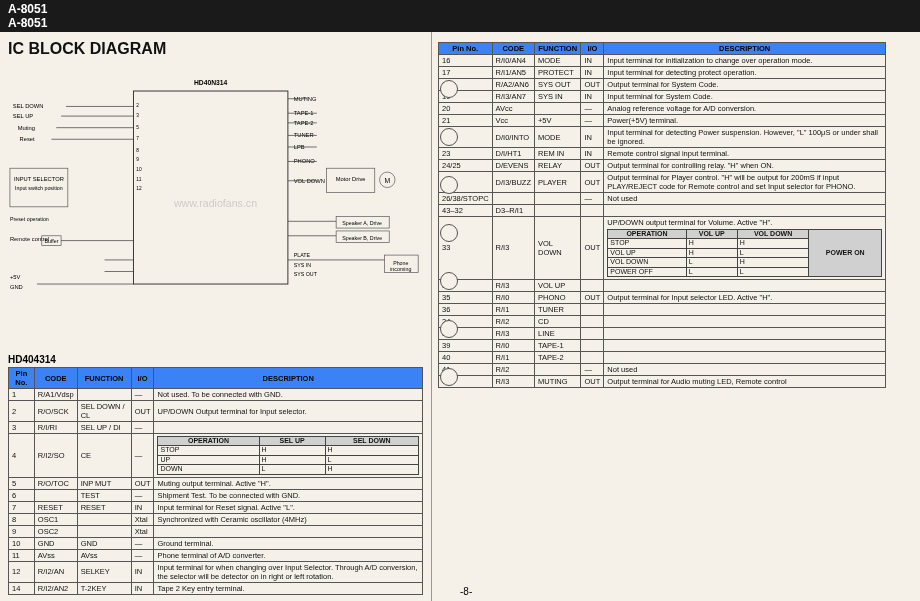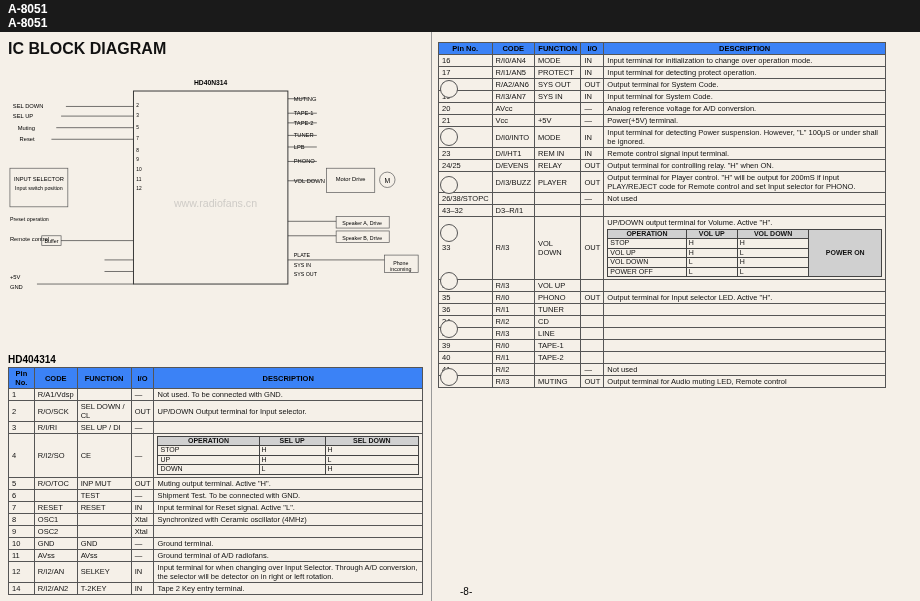--- a/index.html
+++ b/index.html
@@ -334,21 +334,21 @@
             <td>GND</td>
             <td>GND</td>
             <td>—</td>
             <td>Ground terminal.</td>
           </tr>
           <tr>
             <td>11</td>
             <td>AVss</td>
             <td>AVss</td>
             <td>—</td>
-            <td>Ground terminal of A/D radiofans.</td>
+            <td>Phone terminal of A/D converter.</td>
           </tr>
           <tr>
             <td>12</td>
             <td>R/I2/AN</td>
             <td>SELKEY</td>
             <td>IN</td>
             <td>Input terminal for when changing over Input Selector. Through A/D conversion, the selector will be detector on in right or left rotation.</td>
           </tr>
           <tr>
             <td>14</td>

